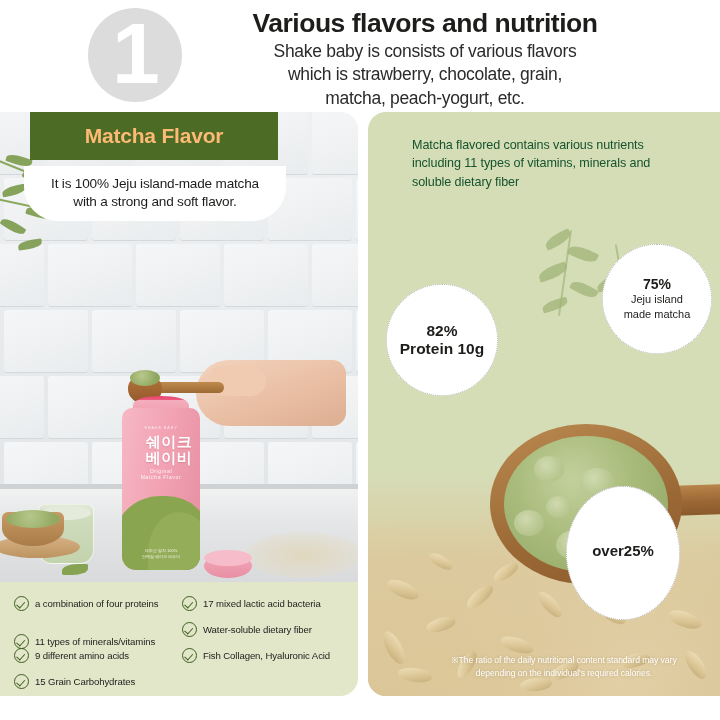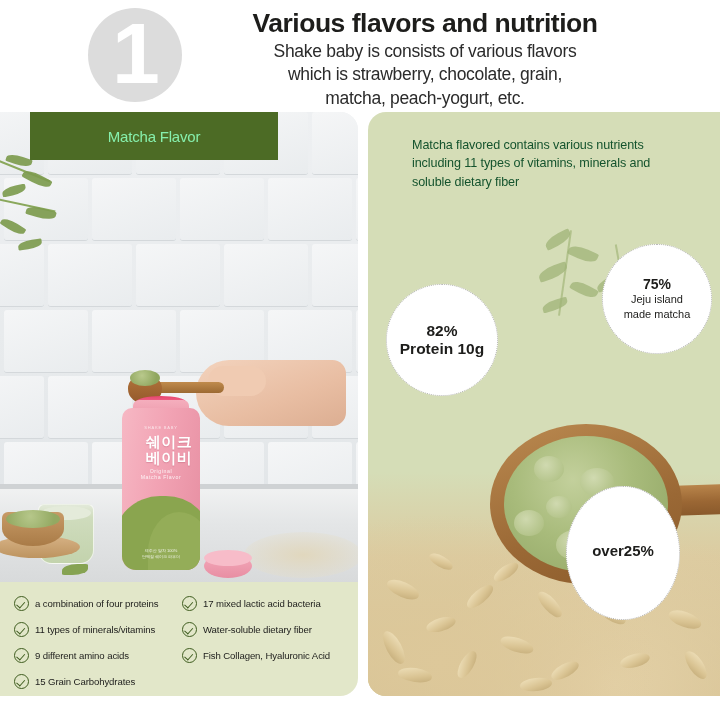--- a/index.html
+++ b/index.html
@@ -212,21 +212,21 @@
   }
 
   
   .flavor-banner {
     position: absolute; left: 30px; top: 0px;
     width: 248px; height: 48px;
     background: #4c6b25;
     display: flex; align-items: center; justify-content: center;
   }
   .flavor-banner span {
-    color: #86efac; font-size: 15px; font-weight: 400; letter-spacing: -0.2px;
+    color: #fdba74; font-size: 21px; font-weight: 700; letter-spacing: -0.2px;
   }
   .flavor-pill {
     position: absolute; left: 24px; top: 54px;
     width: 262px; padding: 9px 10px 11px;
     background: #ffffff; border-radius: 0 0 34px 34px;
     text-align: center;
     font-size: 13.6px; line-height: 1.3; font-weight: 400;
     color: #1d1d1b; letter-spacing: -0.2px;
   }
 
@@ -450,32 +450,34 @@
       <div class="glass-foam"></div>
       <div class="board"></div>
       <div class="bowl"></div>
       <div class="bowl-powder"></div>
       <div class="small-leaf"></div>
     </div>
 
     <div class="flavor-banner">
       <span>Matcha Flavor</span>
     </div>
+    <div class="flavor-pill" style="white-space: pre-line;">It is 100% Jeju island-made matcha
+with a strong and soft flavor.</div>
 
     <div class="checklist">
       <div class="check-grid">
         <div class="check-item" style="left:4px;  top:2px;">
           <span class="check-icon"></span>
           <span class="txt">a combination of four proteins</span>
         </div>
         <div class="check-item" style="left:172px; top:2px;">
           <span class="check-icon"></span>
           <span class="txt">17 mixed lactic acid bacteria</span>
         </div>
-        <div class="check-item" style="left:4px;  top:28px;justify-content:center;">
+        <div class="check-item" style="left:4px;  top:40px;justify-content:center;">
           <span class="check-icon"></span>
           <span class="txt">11 types of minerals/vitamins</span>
         </div>
         <div class="check-item" style="left:172px; top:28px;">
           <span class="check-icon"></span>
           <span class="txt">Water-soluble dietary fiber</span>
         </div>
         <div class="check-item" style="left:4px;  top:54px;">
           <span class="check-icon"></span>
           <span class="txt">9 different amino acids</span>
@@ -550,15 +552,17 @@
     <div class="bubble" id="bubble-jeju">
       <div class="b-big">75%</div>
       <div class="b-small" style="white-space: pre-line;">Jeju island
 made matcha</div>
     </div>
 
     <div class="bubble" id="bubble-vitamin">
       <div class="b-big">over25%</div>
     </div>
 
+    <div class="footnote" style="white-space: pre-line;">※The ratio of the daily nutritional content standard may vary
+depending on the individual's required calories.</div>
   </div>
 
 </div>
 
 </body></html>

